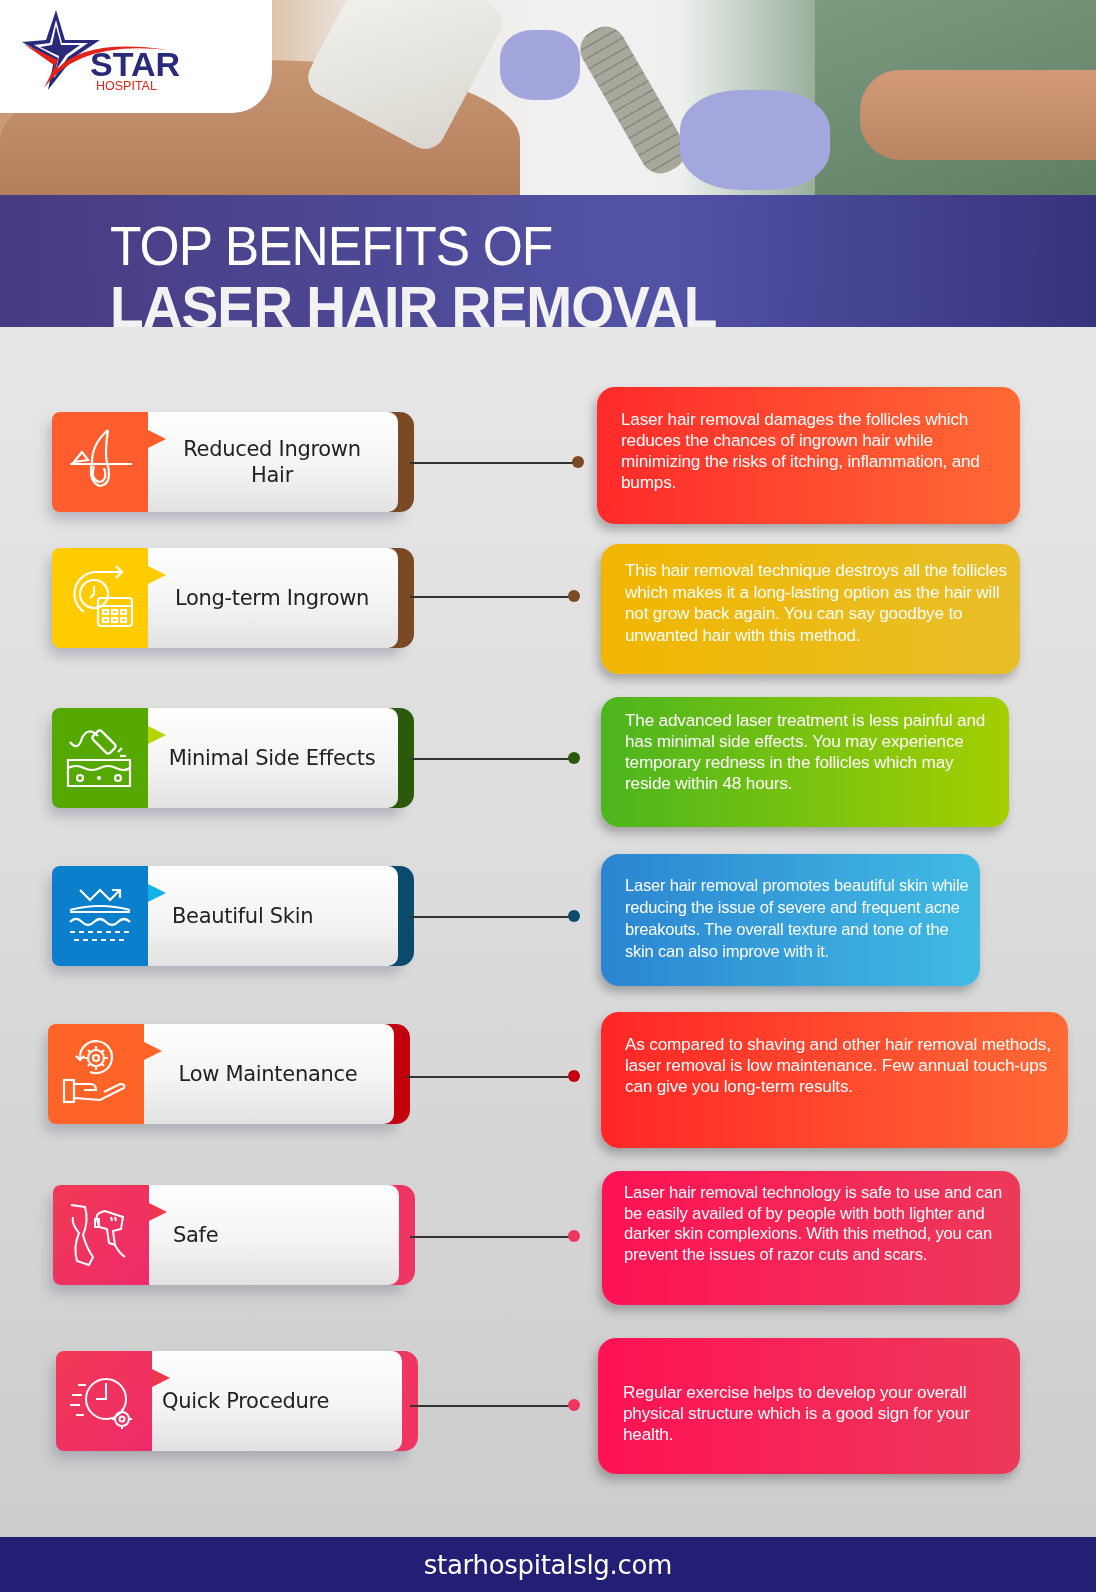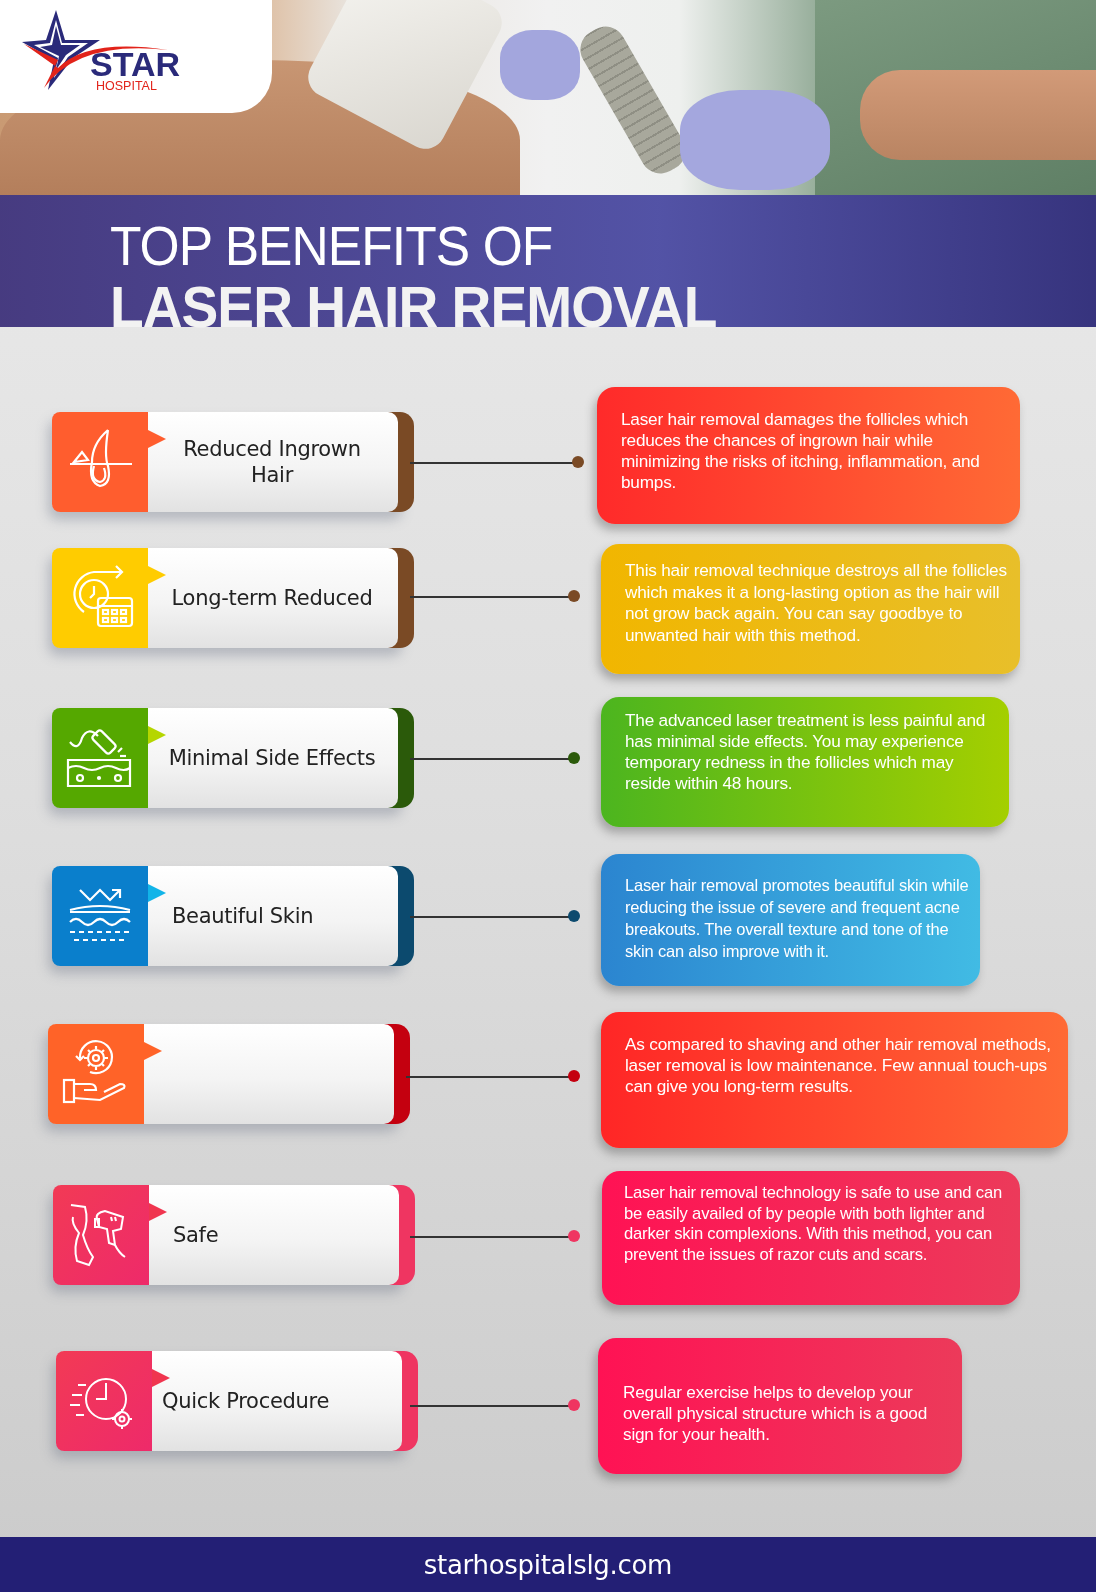--- a/index.html
+++ b/index.html
@@ -99,21 +99,21 @@
           <line x1="34" y1="44" x2="68" y2="44"></line>
           <rect x="39" y="48" width="5" height="4"></rect>
             <rect x="48" y="48" width="5" height="4"></rect>
             <rect x="57" y="48" width="5" height="4"></rect>
           <rect x="39" y="56" width="5" height="4"></rect>
             <rect x="48" y="56" width="5" height="4"></rect>
             <rect x="57" y="56" width="5" height="4"></rect>
         </svg>
       </div>
       <div class="notch" style="border-left-color:#ffcc00"></div>
-      <div class="title">Long-term Reduced</div>
+      <div class="title">Long-term Ingrown</div>
     </div>
     <div class="connector" style="left:410px;top:596px;width:163px"></div>
     <div class="dot" style="left:568px;top:590px;background:#7a4a25"></div>
     <div class="desc" style="left:601px;top:544px;width:419px;height:130px;background:linear-gradient(90deg,#f1b600,#e8bf2a);padding-top:16px;line-height:21.5px">This hair removal technique destroys all the follicles which makes it a long-lasting option as the hair will not grow back again. You can say goodbye to unwanted hair with this method.</div>
   </div>
 
   <div>
     <div class="label-card" style="left:52px;top:708px">
       <div class="back" style="background:#2b5a0a"></div>
       <div class="face"></div>
@@ -170,20 +170,21 @@
           <circle cx="36" cy="20" r="8"></circle>
             <circle cx="36" cy="20" r="3"></circle>
           <path d="M36 8 V11 M36 29 V32 M24 20 H27 M45 20 H48 M28 12 L30 14 M42 26 L44 28 M28 28 L30 26 M42 14 L44 12"></path>
           <path d="M20 20 A16 16 0 1 1 30 34"></path>
           <path d="M16 18 L20 22 L24 18"></path>
           <rect x="4" y="42" width="10" height="22"></rect>
           <path d="M14 46 L30 46 Q36 46 36 52 L24 52 M14 60 L40 62 L64 50 Q66 46 60 46 L44 54"></path>
         </svg>
       </div>
       <div class="notch" style="border-left-color:#ff6328"></div>
+      <div class="title">Low Maintenance</div>
     </div>
     <div class="connector" style="left:406px;top:1076px;width:165px"></div>
     <div class="dot" style="left:568px;top:1070px;background:#c4000f"></div>
     <div class="desc" style="left:601px;top:1012px;width:467px;height:136px;background:linear-gradient(90deg,#ff2626,#ff6a35);padding-top:22px">As compared to shaving and other hair removal methods, laser removal is low maintenance. Few annual touch-ups can give you long-term results.</div>
   </div>
 
   <div>
     <div class="label-card" style="left:53px;top:1185px">
       <div class="back" style="background:#ef3561"></div>
       <div class="face"></div>
@@ -220,19 +221,19 @@
           <circle cx="54" cy="54" r="7"></circle>
             <circle cx="54" cy="54" r="2.5"></circle>
           <path d="M54 44 V47 M54 61 V64 M44 54 H47 M61 54 H64"></path>
         </svg>
       </div>
       <div class="notch" style="border-left-color:#f0354f"></div>
       <div class="title left" style="left:106px">Quick Procedure</div>
     </div>
     <div class="connector" style="left:410px;top:1405px;width:163px"></div>
     <div class="dot" style="left:568px;top:1399px;background:#ef3561"></div>
-    <div class="desc" style="left:598px;top:1338px;width:364px;height:136px;background:linear-gradient(90deg,#ff1254,#ec3a5a);padding-top:44px;padding-left:25px">Regular exercise helps to develop your overall physical structure which is a good sign for your health.</div>
+    <div class="desc" style="left:598px;top:1338px;width:422px;height:136px;background:linear-gradient(90deg,#ff1254,#ec3a5a);padding-top:44px;padding-left:25px">Regular exercise helps to develop your overall physical structure which is a good sign for your health.</div>
   </div>
 
   <div class="footer">
     <span>starhospitalslg.com</span>
   </div>
 </div>
 
 </body></html>

